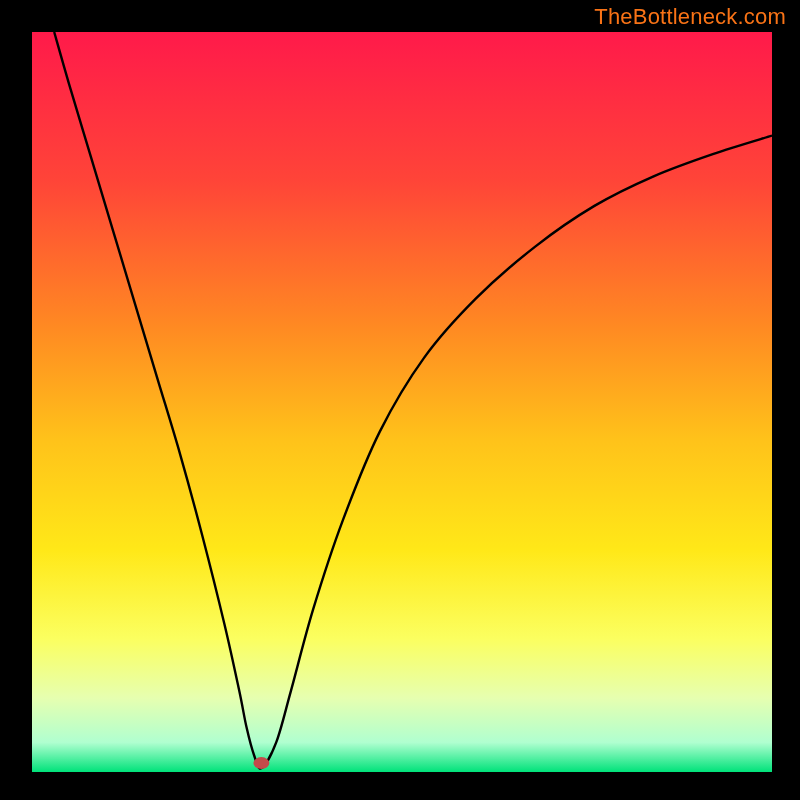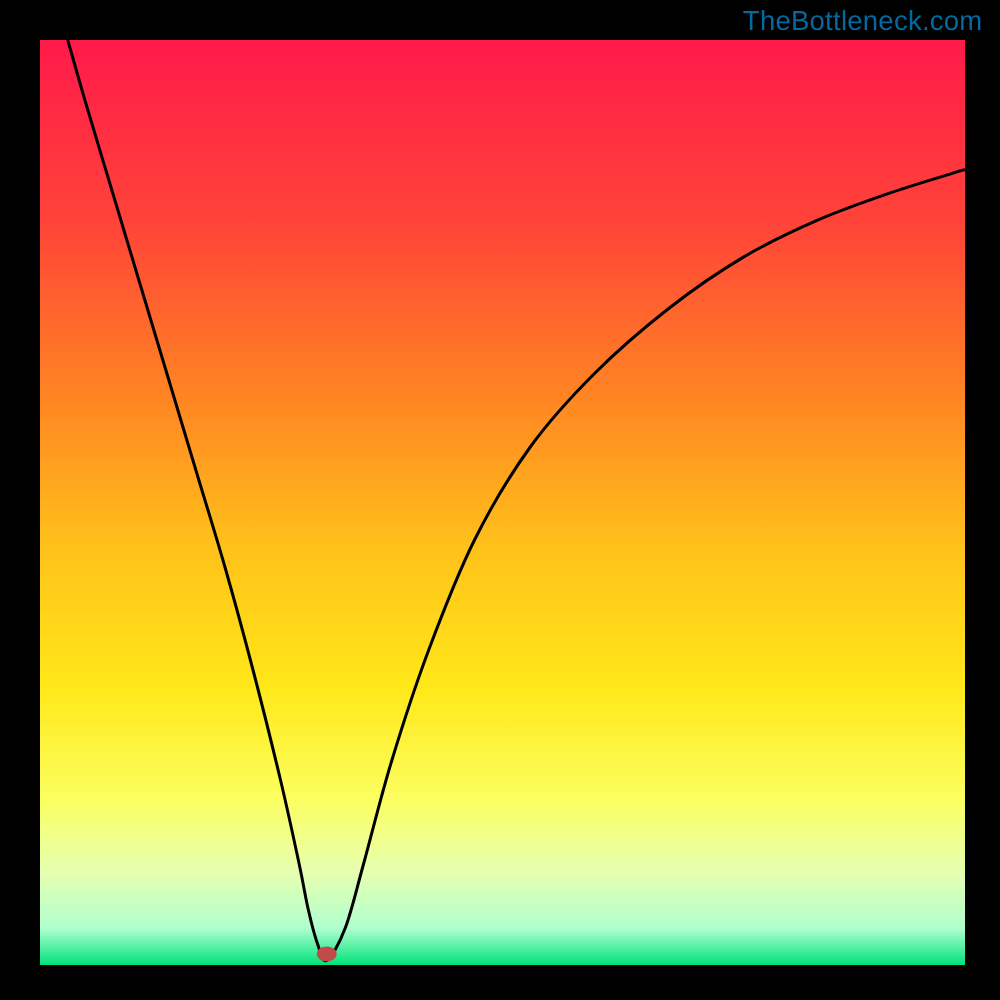--- a/index.html
+++ b/index.html
@@ -8,21 +8,21 @@
     width: 800px;
     height: 800px;
     background: #000;
     position: relative;
     font-family: Arial, sans-serif;
   }
   .watermark {
     position: absolute;
     top: 4px;
     right: 14px;
-    color: #0369a1;
+    color: #f97316;
     font-size: 22px;
     letter-spacing: 0.2px;
     z-index: 10;
   }
   .plot-wrap {
     position: absolute;
     left: 32px;
     top: 32px;
     width: 740px;
     height: 740px;

